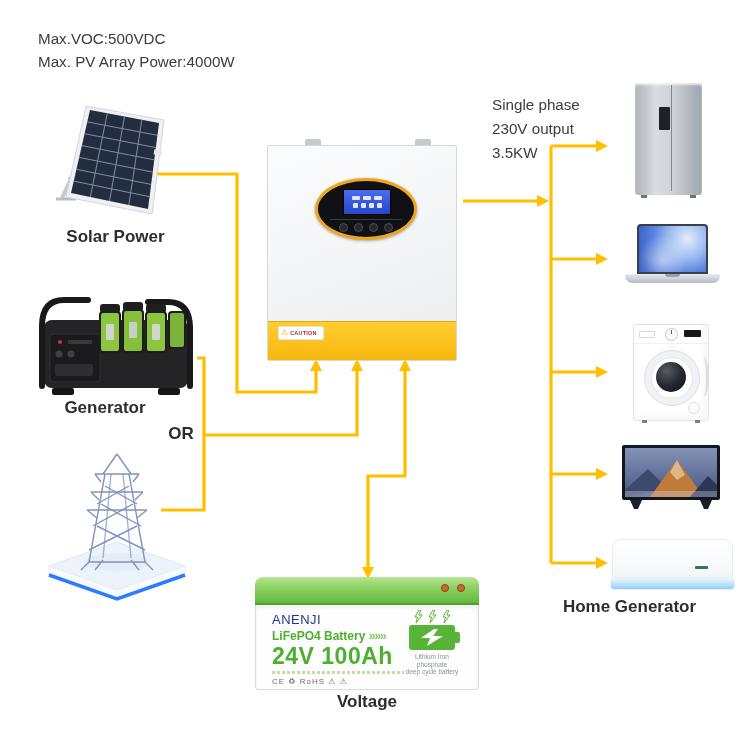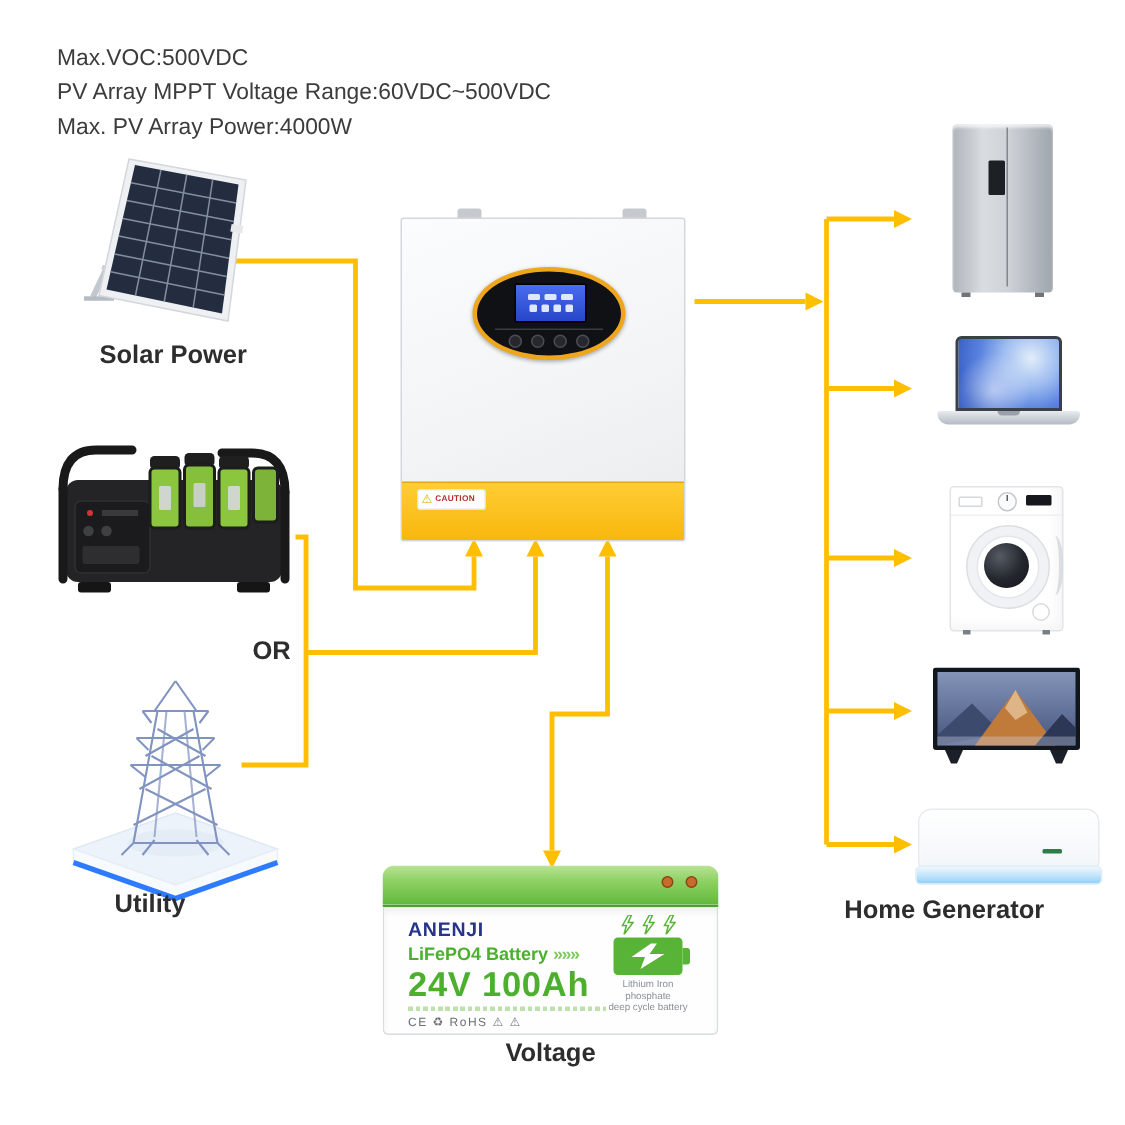--- a/index.html
+++ b/index.html
@@ -37,21 +37,21 @@
   .caution .txt{font-size:5.5px;font-weight:bold;color:#b0302a;letter-spacing:.2px;}
   
   .battery{left:255px;top:577px;width:224px;}
   .bat-lid{position:relative;height:26px;border-radius:8px 8px 0 0;
            background:linear-gradient(180deg,#b9e394 0%,#8ed163 40%,#62b83e 100%);
            border-bottom:2px solid #4ea32f;}
   .bat-term{position:absolute;top:7px;width:6px;height:6px;border-radius:50%;background:#c96b2a;border:1px solid #8a4516;}
   .bat-body{position:relative;height:84px;background:#fefefe;border:1px solid #d9dcdf;border-top:none;
             border-radius:0 0 4px 4px;box-shadow:inset 0 3px 4px rgba(0,0,0,.06);}
   .bat-left{position:absolute;left:16px;top:7px;}
-  .bat-brand{font-size:13px;font-weight:bold;color:#27348b;letter-spacing:.5px;}
+  .bat-brand{font-size:13px;font-weight:normal;color:#27348b;letter-spacing:.5px;}
   .bat-product{font-size:12px;font-weight:bold;color:#4caf2e;margin-top:2px;}
   .bat-product .chev{color:#7ec85e;letter-spacing:-1px;}
   .bat-rating{font-size:23px;font-weight:bold;color:#4caf2e;letter-spacing:.5px;line-height:26px;}
   .bat-microline{width:132px;height:3px;margin-top:2px;
                  background:repeating-linear-gradient(90deg,#bfe0ad 0 3px,#fff 3px 5px);}
   .bat-certs{font-size:8px;color:#6a6e73;letter-spacing:1px;margin-top:3px;}
   .bat-right{position:absolute;right:14px;top:5px;width:64px;text-align:center;}
   .bolts{display:flex;justify-content:center;gap:5px;height:13px;}
   .bat-icon{position:relative;margin:2px auto 0;width:46px;height:25px;background:#58b437;border-radius:3px;}
   .bat-icon:after{content:"";position:absolute;right:-5px;top:7px;width:5px;height:11px;background:#58b437;border-radius:0 2px 2px 0;}
@@ -132,21 +132,20 @@
       <polygon points="596,140 596,152 608,146"></polygon>
       <polygon points="596,253 596,265 608,259"></polygon>
       <polygon points="596,366 596,378 608,372"></polygon>
       <polygon points="596,468 596,480 608,474"></polygon>
       <polygon points="596,557 596,569 608,563"></polygon>
     </g>
   </svg>
 
   <div class="abs spec-block">
     <div>Max.VOC:500VDC</div>
-    <div>PV Array MPPT Voltage Range:60VDC~500VDC</div>
     <div>Max. PV Array Power:4000W</div>
   </div>
 
   <svg class="abs" style="left:52px;top:100px;" width="140" height="140" viewBox="0 0 140 140">
     <path d="M28,60 L10,98" stroke="#c3c8cf" stroke-width="4" fill="none"></path>
     <path d="M4,99 H24" stroke="#b6bcc4" stroke-width="3"></path>
     <path d="M16,78 L36,84" stroke="#cdd2d8" stroke-width="3"></path>
     <polygon points="34,6 112,20 100,114 14,97" fill="#eef0f3" stroke="#d3d6da"></polygon>
     <polygon points="38,10 107,23 96,109 19,93" fill="#232d3f"></polygon>
     <g stroke="#93a0b2" stroke-width="1" opacity="0.85">
@@ -189,20 +188,21 @@
       <g transform="translate(116,14)">
         <rect x="0" y="0" width="20" height="9" rx="3" fill="#1f1f20"></rect>
         <rect x="0" y="8" width="20" height="40" rx="3" fill="#8cc63f" stroke="#1d1d1d" stroke-width="2"></rect>
         <rect x="6" y="20" width="8" height="16" rx="1" fill="#cfd6cc"></rect>
       </g>
       <rect x="139" y="22" width="16" height="36" rx="3" fill="#7db338" stroke="#1d1d1d" stroke-width="2"></rect>
     </g>
     <rect x="22" y="98" width="22" height="7" rx="2" fill="#151515"></rect>
     <rect x="128" y="98" width="22" height="7" rx="2" fill="#151515"></rect>
   </svg>
+  <div class="abs node-label lbl-gen">Generator</div>
 
   <div class="abs node-label lbl-or">OR</div>
 
   <svg class="abs" style="left:45px;top:446px;" width="145" height="155" viewBox="0 0 145 155">
     <polygon points="72,96 140,120 72,144 4,120" fill="#edf3fb" stroke="#dfe8f4"></polygon>
     <polygon points="4,120 72,144 140,120 140,129 72,153 4,129" fill="#f8fbfe" stroke="#e8eef7"></polygon>
     <path d="M4,129 L72,153 L140,129" stroke="#2e7bff" stroke-width="3.5" fill="none"></path>
     <ellipse cx="72" cy="116" rx="32" ry="9" fill="#dde6f2" opacity="0.55"></ellipse>
     <g stroke="#8193c0" stroke-width="1.4" fill="none">
       <path d="M72,8 L58,28 M72,8 L86,28"></path>
@@ -210,21 +210,20 @@
       <path d="M50,28 L56,36 M94,28 L88,36 M46,46 L54,54 M98,46 L90,54 M42,64 L52,72 M102,64 L92,72"></path>
       <path d="M60,28 L44,116 M84,28 L100,116"></path>
       <path d="M66,28 L58,112 M78,28 L86,112" opacity="0.7"></path>
       <path d="M60,40 L92,58 M84,40 L52,58"></path>
       <path d="M56,58 L96,80 M88,58 L48,80"></path>
       <path d="M52,80 L100,104 M92,80 L44,104"></path>
       <path d="M44,116 H100"></path>
       <path d="M44,116 L36,124 M100,116 L108,124 M58,114 L50,124 M86,114 L94,124"></path>
     </g>
   </svg>
-  <div class="abs node-label lbl-utility">Utility</div>
 
   <div class="abs inverter">
     <div class="inv-tab" style="left:38px;"></div>
     <div class="inv-tab" style="left:148px;"></div>
     <div class="inv-body">
       <div class="inv-display">
         <div class="lcd">
           <span class="r">
               <i class="d"></i>
               <i class="d"></i>
@@ -247,20 +246,25 @@
       </div>
       <div class="inv-band">
         <div class="caution">
           <span class="tri">⚠</span>
           <span class="txt">CAUTION</span>
         </div>
       </div>
     </div>
   </div>
 
+  <div class="abs out-spec">
+    <div>Single phase</div>
+    <div>230V output</div>
+    <div>3.5KW</div>
+  </div>
 
   <div class="abs battery">
     <div class="bat-lid">
       <span class="bat-term" style="right:30px;"></span>
       <span class="bat-term" style="right:14px;"></span>
     </div>
     <div class="bat-body">
       <div class="bat-left">
         <div class="bat-brand">ANENJI</div>
         <div class="bat-product">

